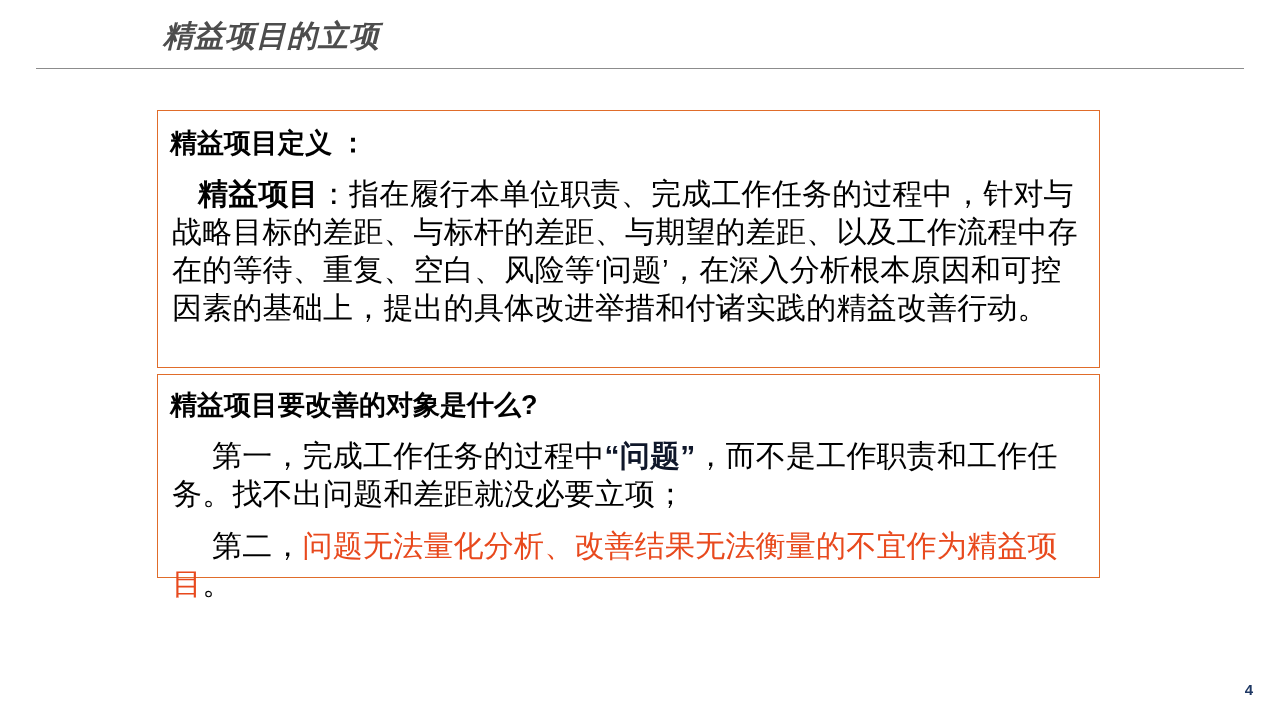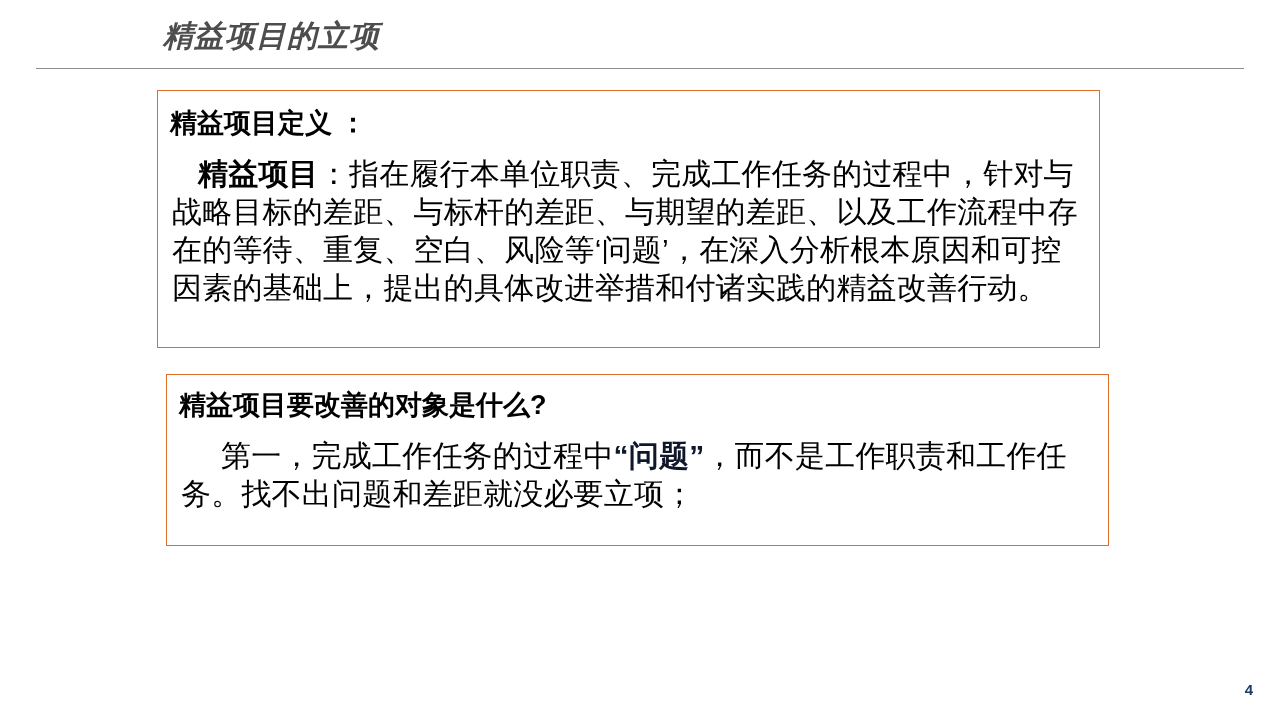--- a/index.html
+++ b/index.html
@@ -46,29 +46,29 @@
 
   
   .box {
     position: absolute;
     border: 1px solid #E06C2A;
     box-sizing: border-box;
     background: #ffffff;
   }
   .box-definition {
     left: 157px;
-    top: 90px;
+    top: 110px;
     width: 943px;
     height: 258px;
   }
   .box-target {
-    left: 166px;
+    left: 157px;
     top: 374px;
     width: 943px;
-    height: 172px;
+    height: 204px;
   }
 
   .box-heading {
     position: absolute;
     left: 12px;
     font-size: 27px;
     font-weight: bold;
     color: #000000;
     white-space: nowrap;
   }
@@ -132,17 +132,20 @@
     </div>
   </div>
 
   <div class="box box-target">
     <div class="box-heading">精益项目要改善的对象是什么?</div>
 
     <div class="para para-first">
       <span>第一，完成工作任务的过程中</span><span class="accent-red">“问题”</span><span>，而不是工作职责和工作任务。找不出问题和差距就没必要立项；</span>
     </div>
 
+    <div class="para para-second">
+      <span>第二，</span><span class="accent-orange">问题无法量化分析、改善结果无法衡量的不宜作为精益项目</span><span>。</span>
+    </div>
   </div>
 
   <div class="page-number">4</div>
 
 </div>
 
 </body></html>

